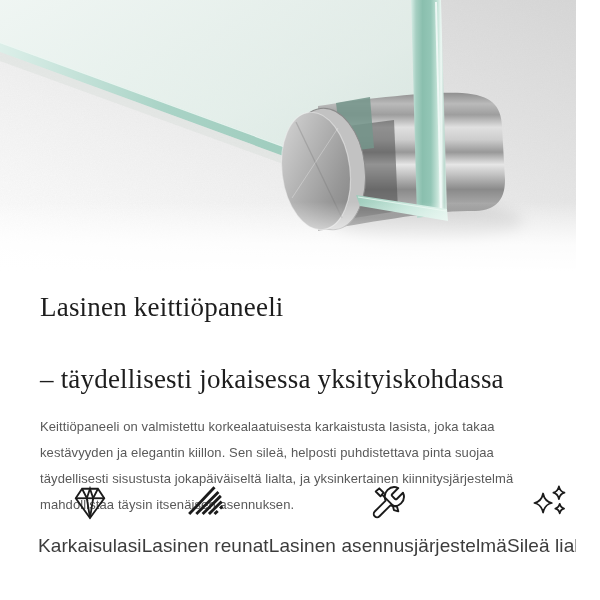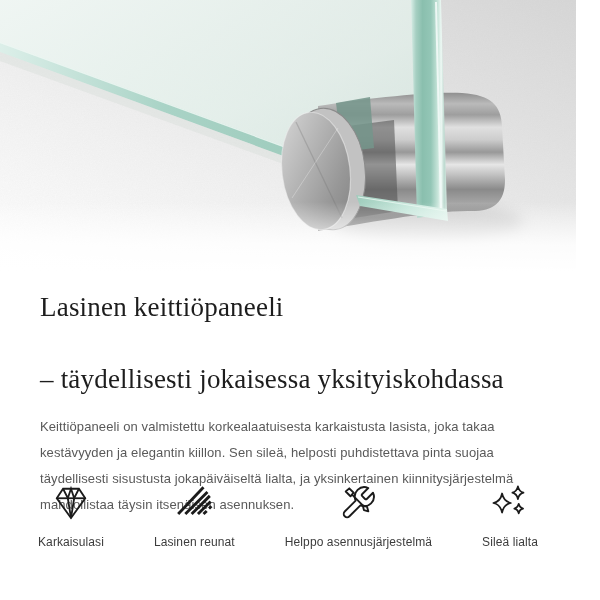--- a/index.html
+++ b/index.html
@@ -30,21 +30,21 @@
   }
   
   .features {
     position:absolute; left:38px; right:38px; top:484px;
     display:flex; justify-content:space-between; align-items:flex-start;
   }
   .feature { display:flex; flex-direction:column; align-items:center; }
   .feature .ficon { width:38px; height:38px; }
   .feature .ficon svg { width:38px; height:38px; display:block; }
   .feature .flabel {
-    margin-top:13px; font-size:12px; color:#3c3c3c; letter-spacing:.1px;
+    margin-top:13px; font-size:19px; color:#3c3c3c; letter-spacing:.1px;
     white-space:nowrap;
   }
 </style>
 </head>
 <body>
 
 <div class="page">
 
   <div class="hero">
     <svg width="600" height="272" viewBox="0 0 600 272" xmlns="http://www.w3.org/2000/svg">
@@ -192,21 +192,21 @@
 
           <g transform="scale(2)" stroke-width="1.2">
             <path d="M14.7 6.3a1 1 0 0 0 0 1.4l1.6 1.6a1 1 0 0 0 1.4 0l3.77-3.77a6 6 0 0 1-7.94 7.94l-6.91 6.91a2.12 2.12 0 0 1-3-3l6.91-6.91a6 6 0 0 1 7.94-7.94l-3.76 3.76z"></path>
           </g>
 
           <path d="M8.5,9.5 L13,5.5 L18.5,11 L14.5,15.5 Z"></path>
           <path d="M16.5,13.5 L30,27"></path>
           <path d="M30,27 L35.5,29 L37,34.5 L31.5,33 Z"></path>
         </svg>
       </span>
-      <span class="flabel">Helppo asennusjärjestelmä</span>
+      <span class="flabel">Lasinen asennusjärjestelmä</span>
     </div>
 
     <div class="feature">
       <span class="ficon">
         <svg viewBox="0 0 48 48" fill="none" stroke="#1b1b1b" stroke-width="2.2" stroke-linejoin="round">
           <path d="M14,12 Q16,22 25,24 Q16,26 14,36 Q12,26 3,24 Q12,22 14,12 Z"></path>
           <path d="M34,3 Q35.4,9.6 41,11 Q35.4,12.4 34,19 Q32.6,12.4 27,11 Q32.6,9.6 34,3 Z"></path>
           <path d="M35,25 Q36.2,30 40.5,31 Q36.2,32 35,37 Q33.8,32 29.5,31 Q33.8,30 35,25 Z"></path>
         </svg>
       </span>

